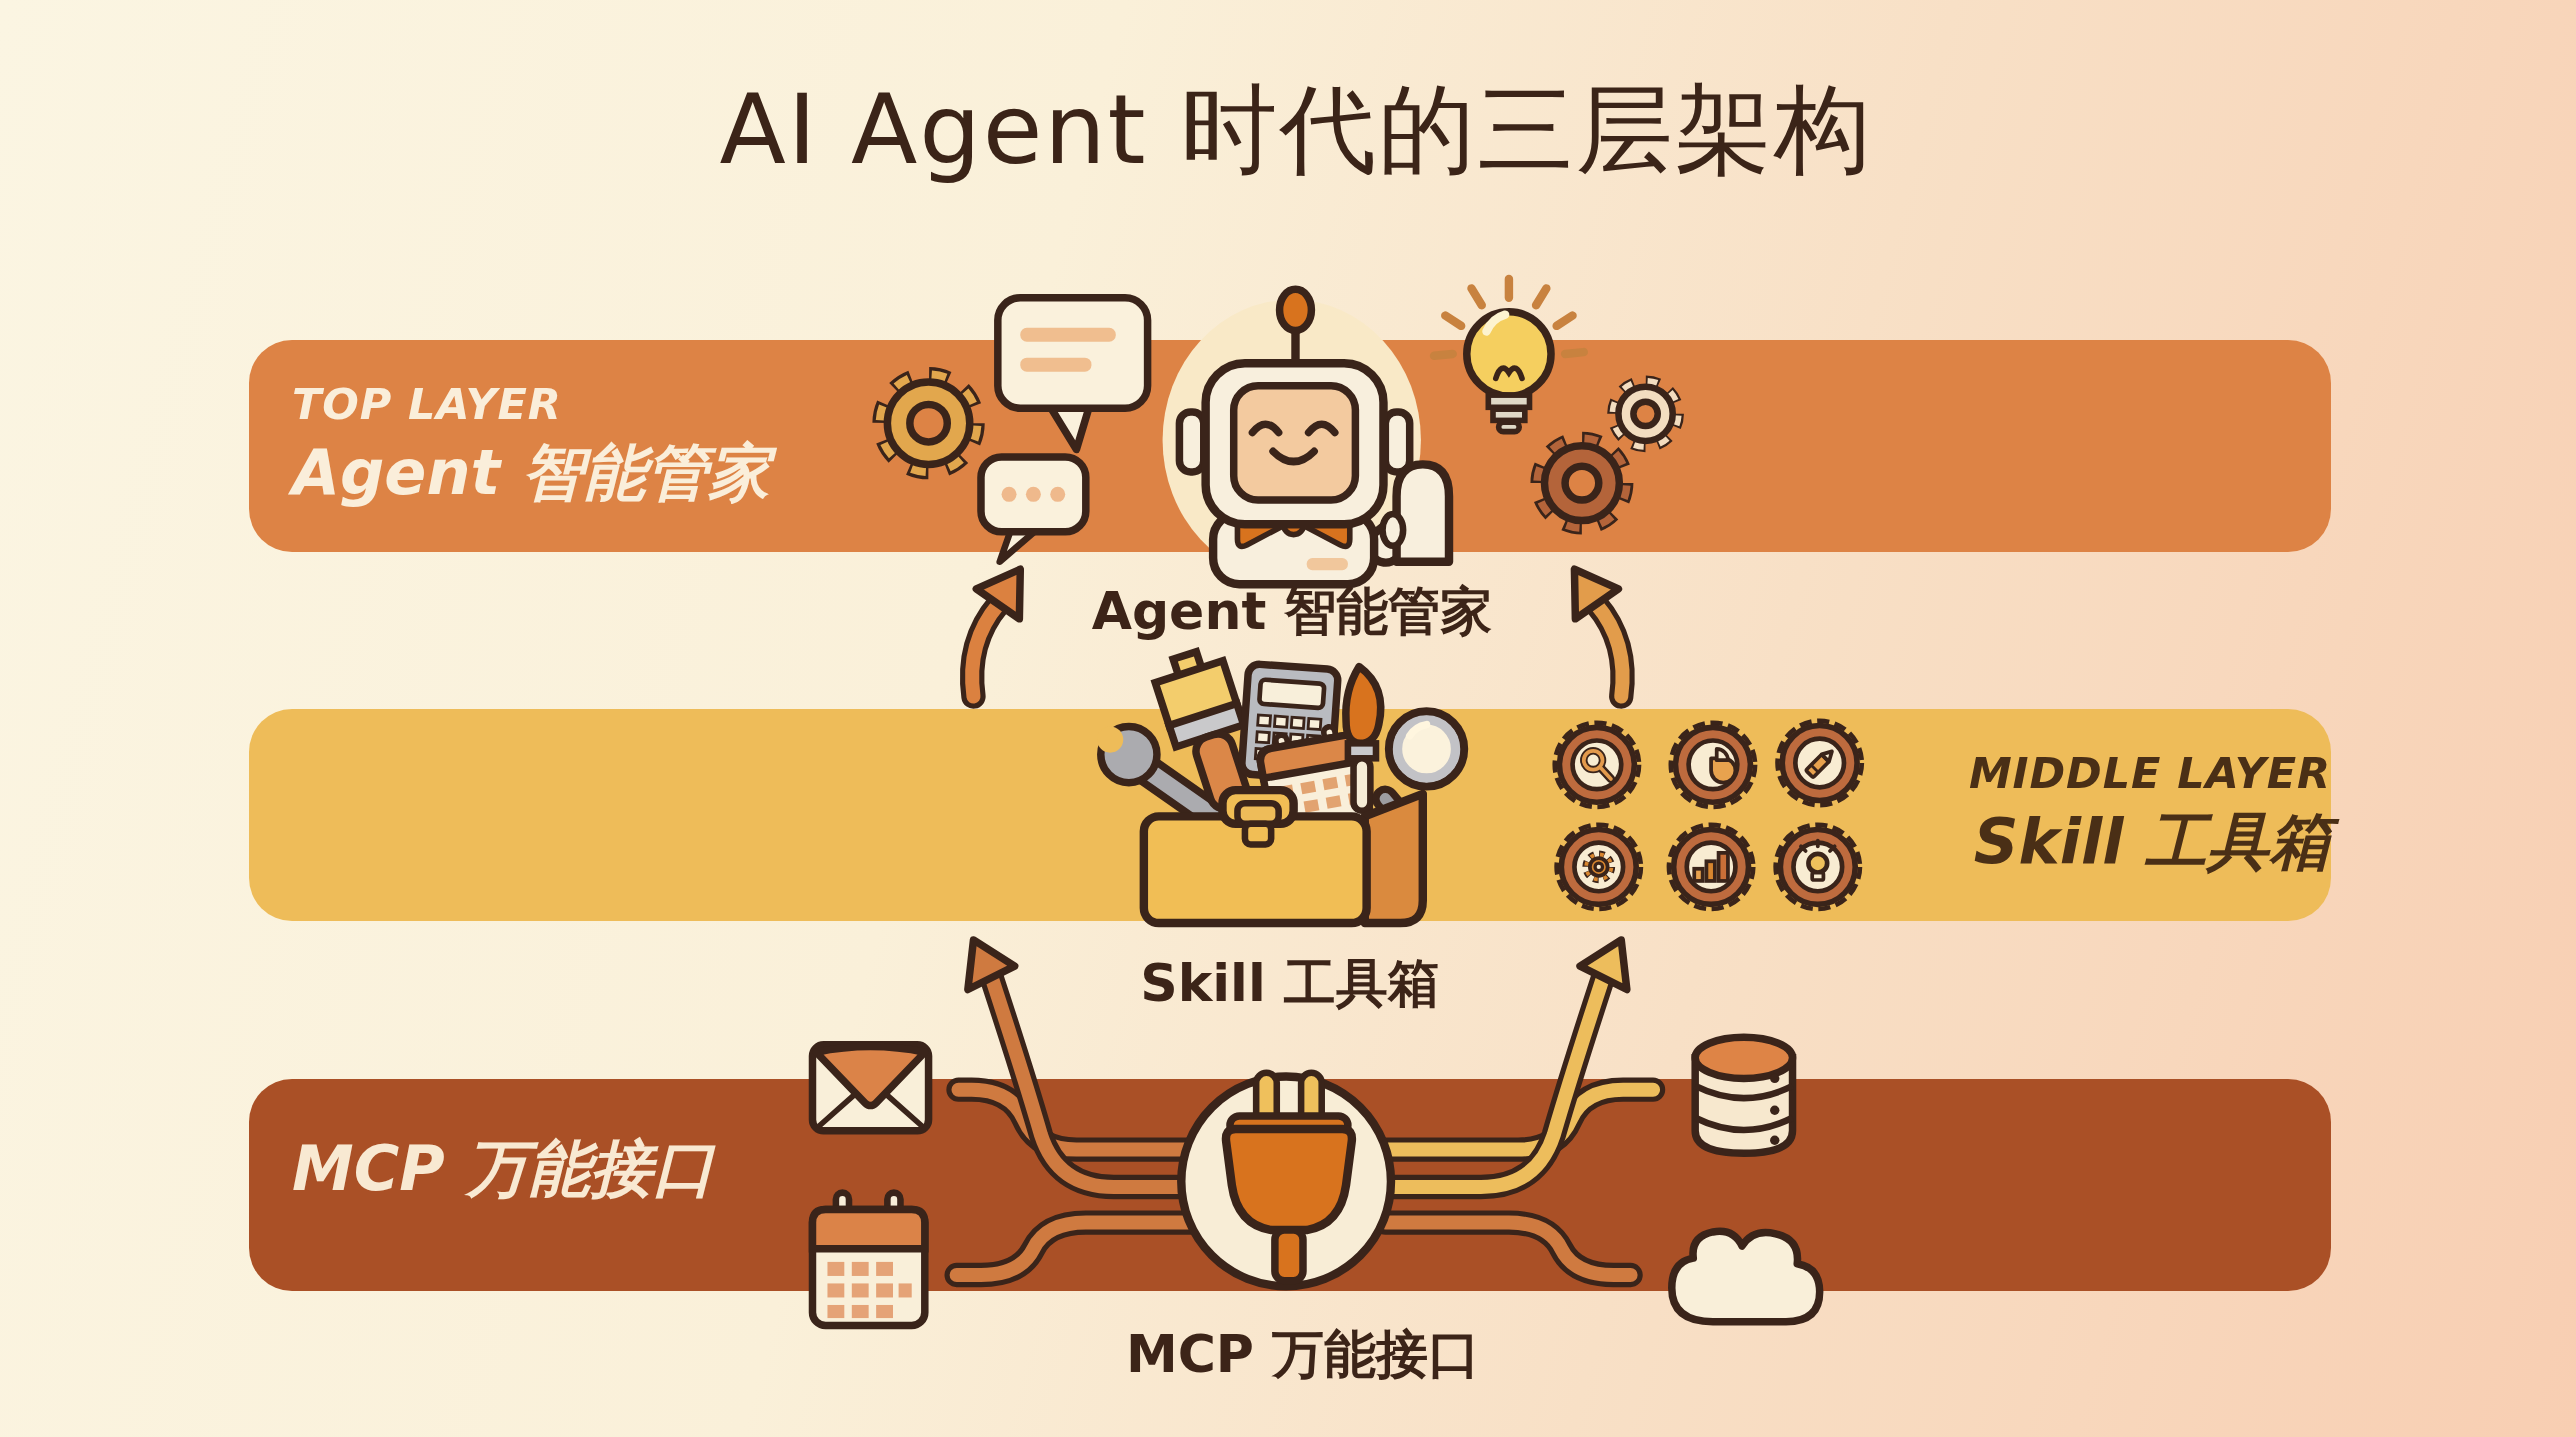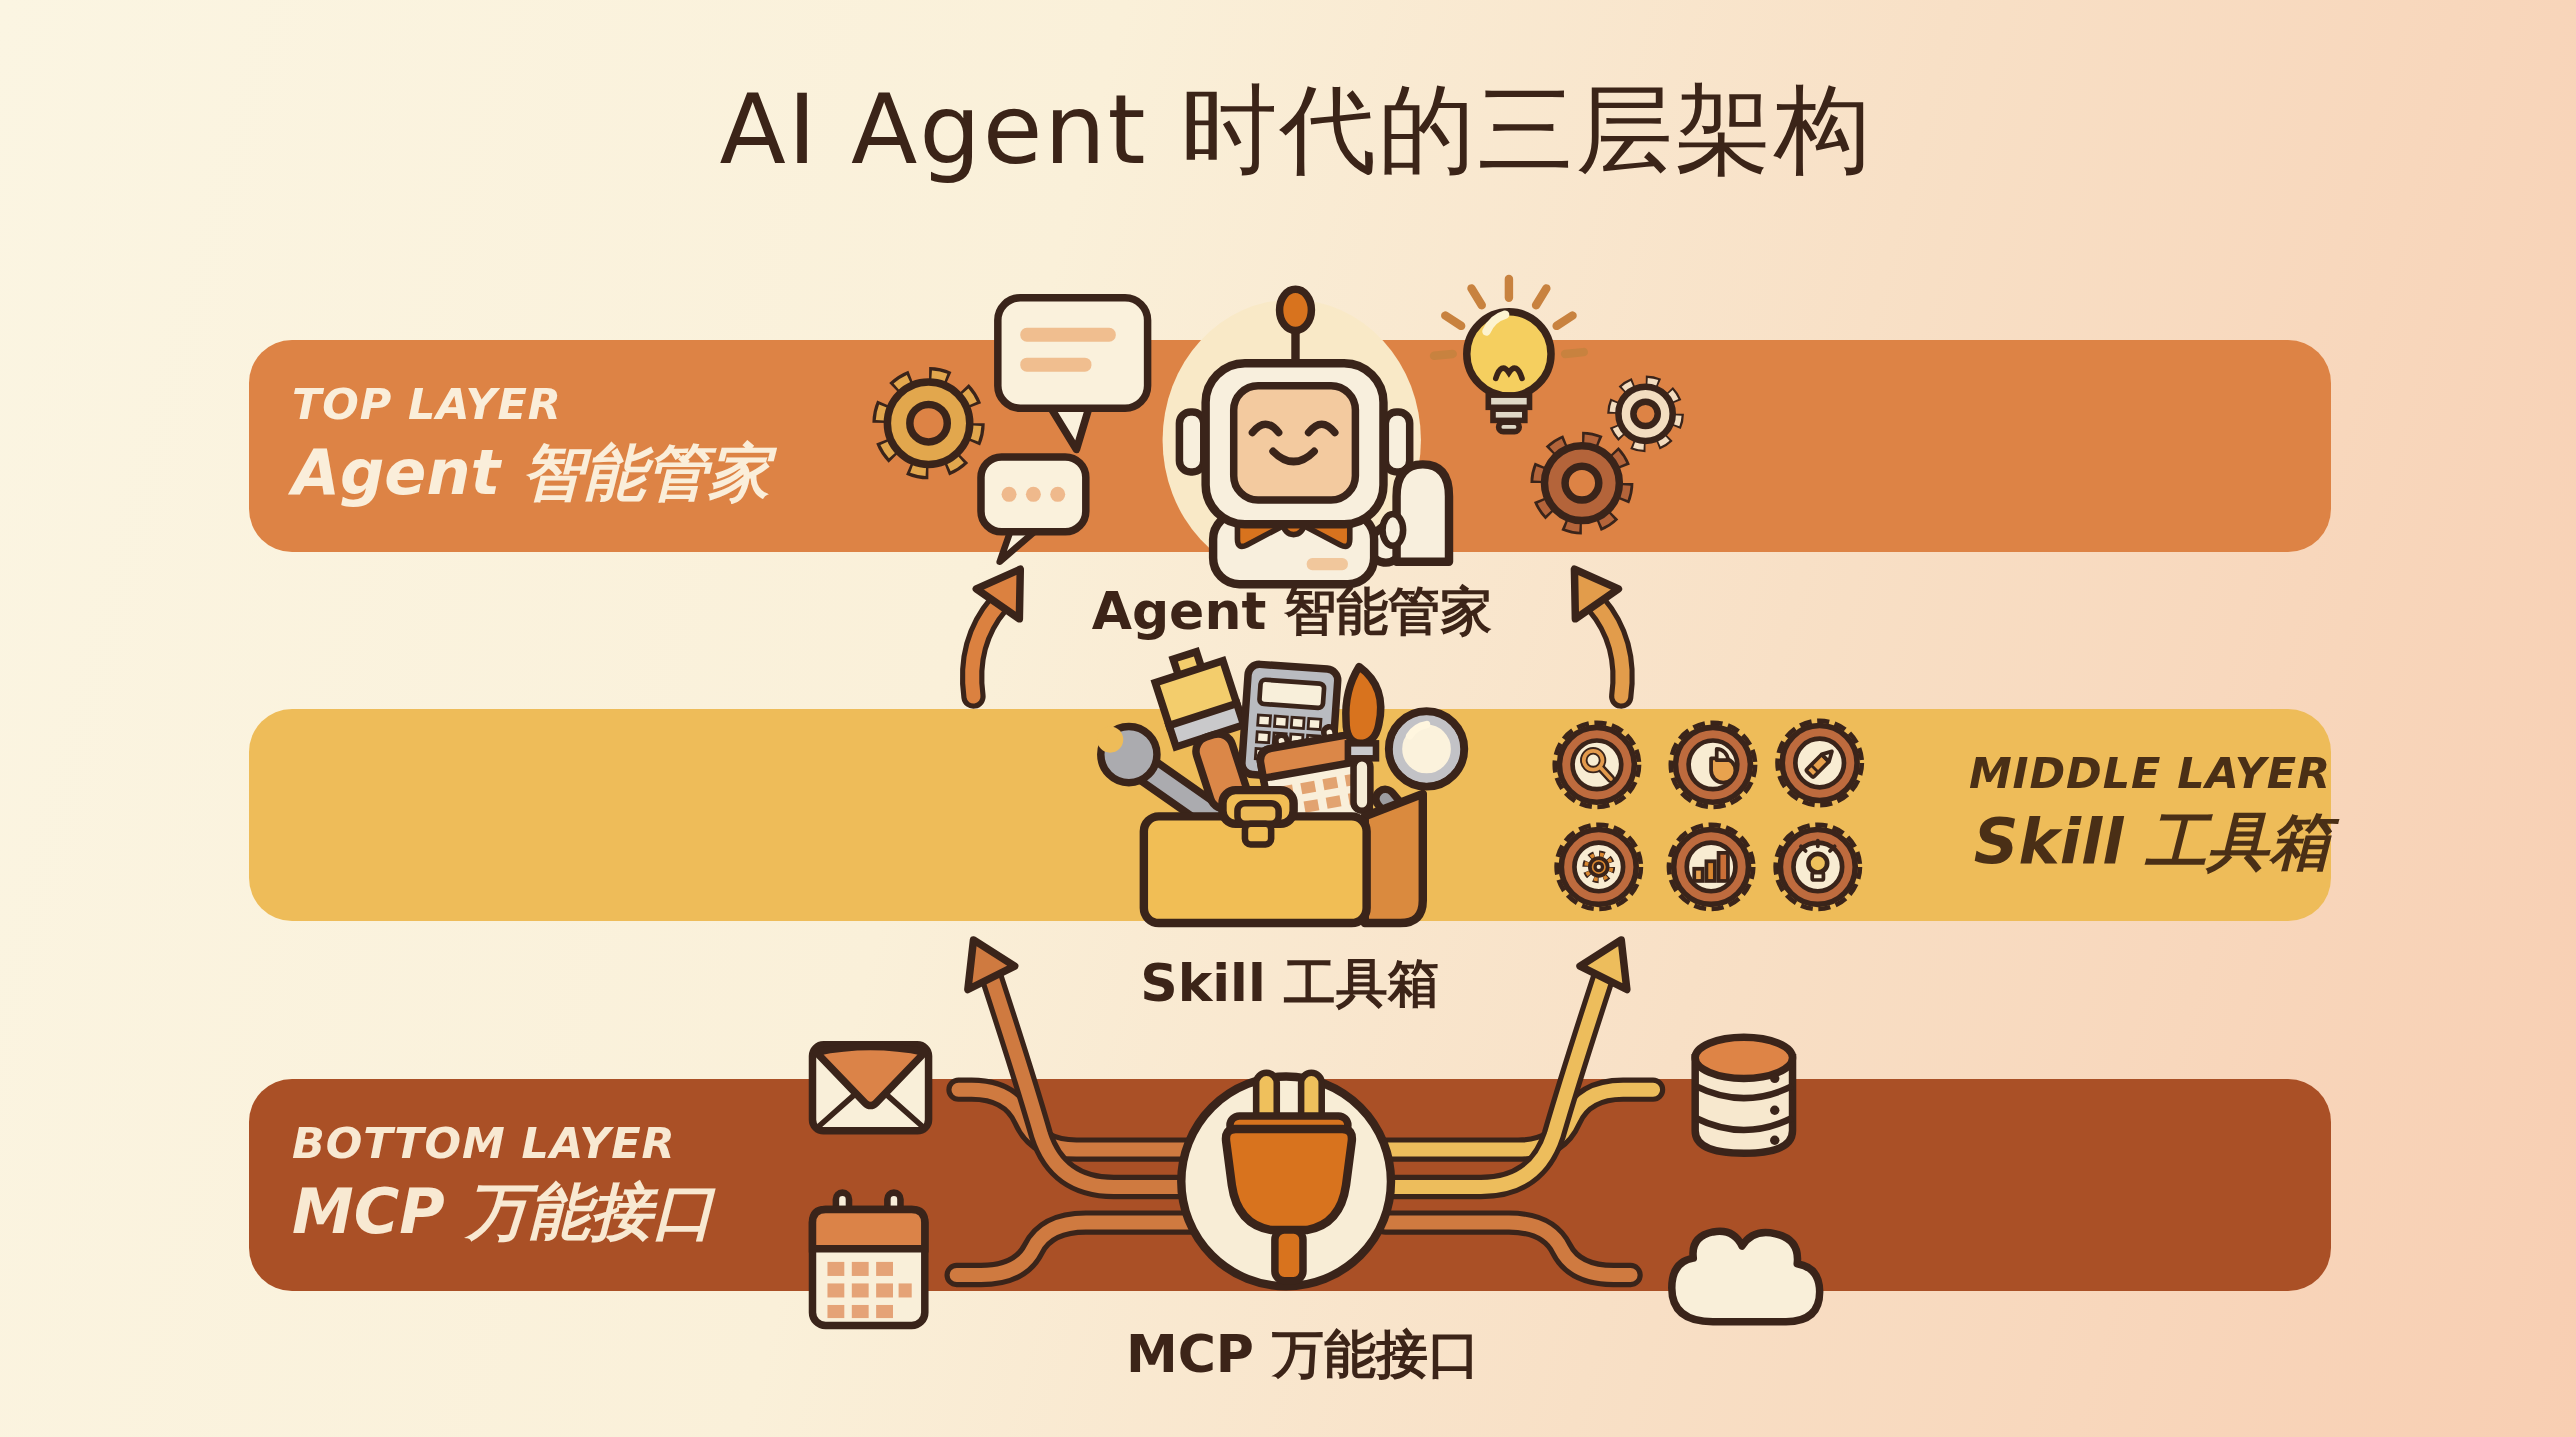--- a/index.html
+++ b/index.html
@@ -39,21 +39,20 @@
 
   <div class="band band-top">
     <div class="eyebrow">TOP LAYER</div>
     <div class="biglabel">Agent 智能管家</div>
   </div>
   <div class="band band-middle">
     <div class="eyebrow">MIDDLE LAYER</div>
     <div class="biglabel">Skill 工具箱</div>
   </div>
   <div class="band band-bottom">
-    <div class="eyebrow">BOTTOM LAYER</div>
     <div class="biglabel">MCP 万能接口</div>
   </div>
 
   <svg class="art" width="2576" height="1438" viewBox="0 0 2752 1536">
 
     <ellipse cx="1380" cy="470" rx="138" ry="150" fill="#F9E9C7"></ellipse>
 
     <g>
       <polygon points="1165,430 1150,480 1118,428" fill="#FAF1DC" stroke="#3A241A" stroke-width="8" stroke-linejoin="round"></polygon>
       <rect x="1066" y="318" width="160" height="118" rx="24" fill="#FAF1DC" stroke="#3A241A" stroke-width="8"></rect>

